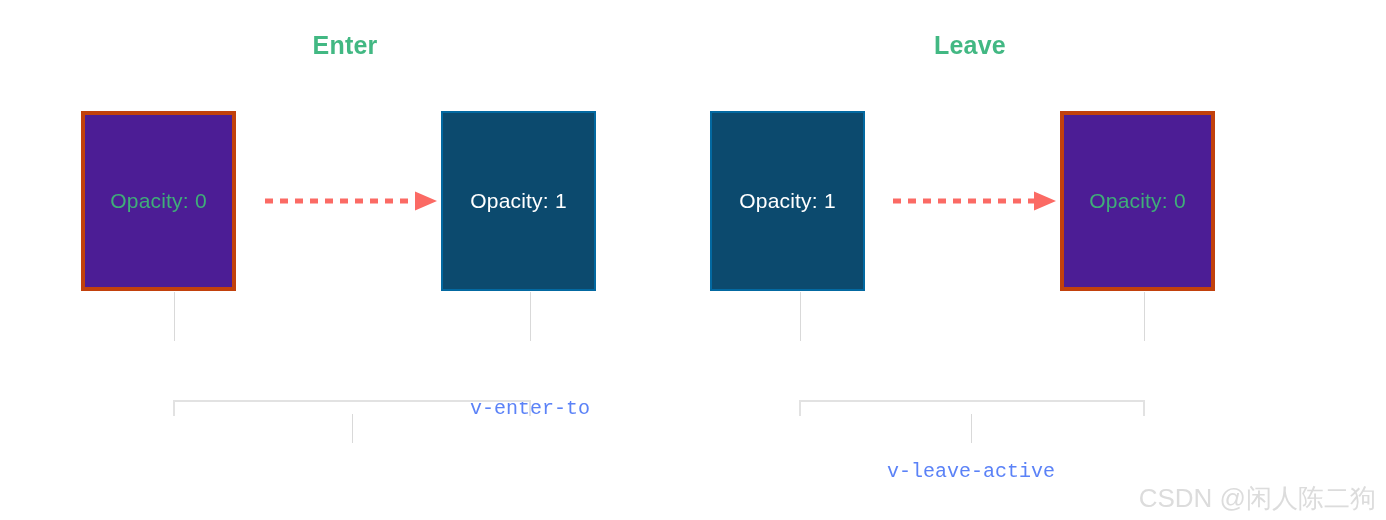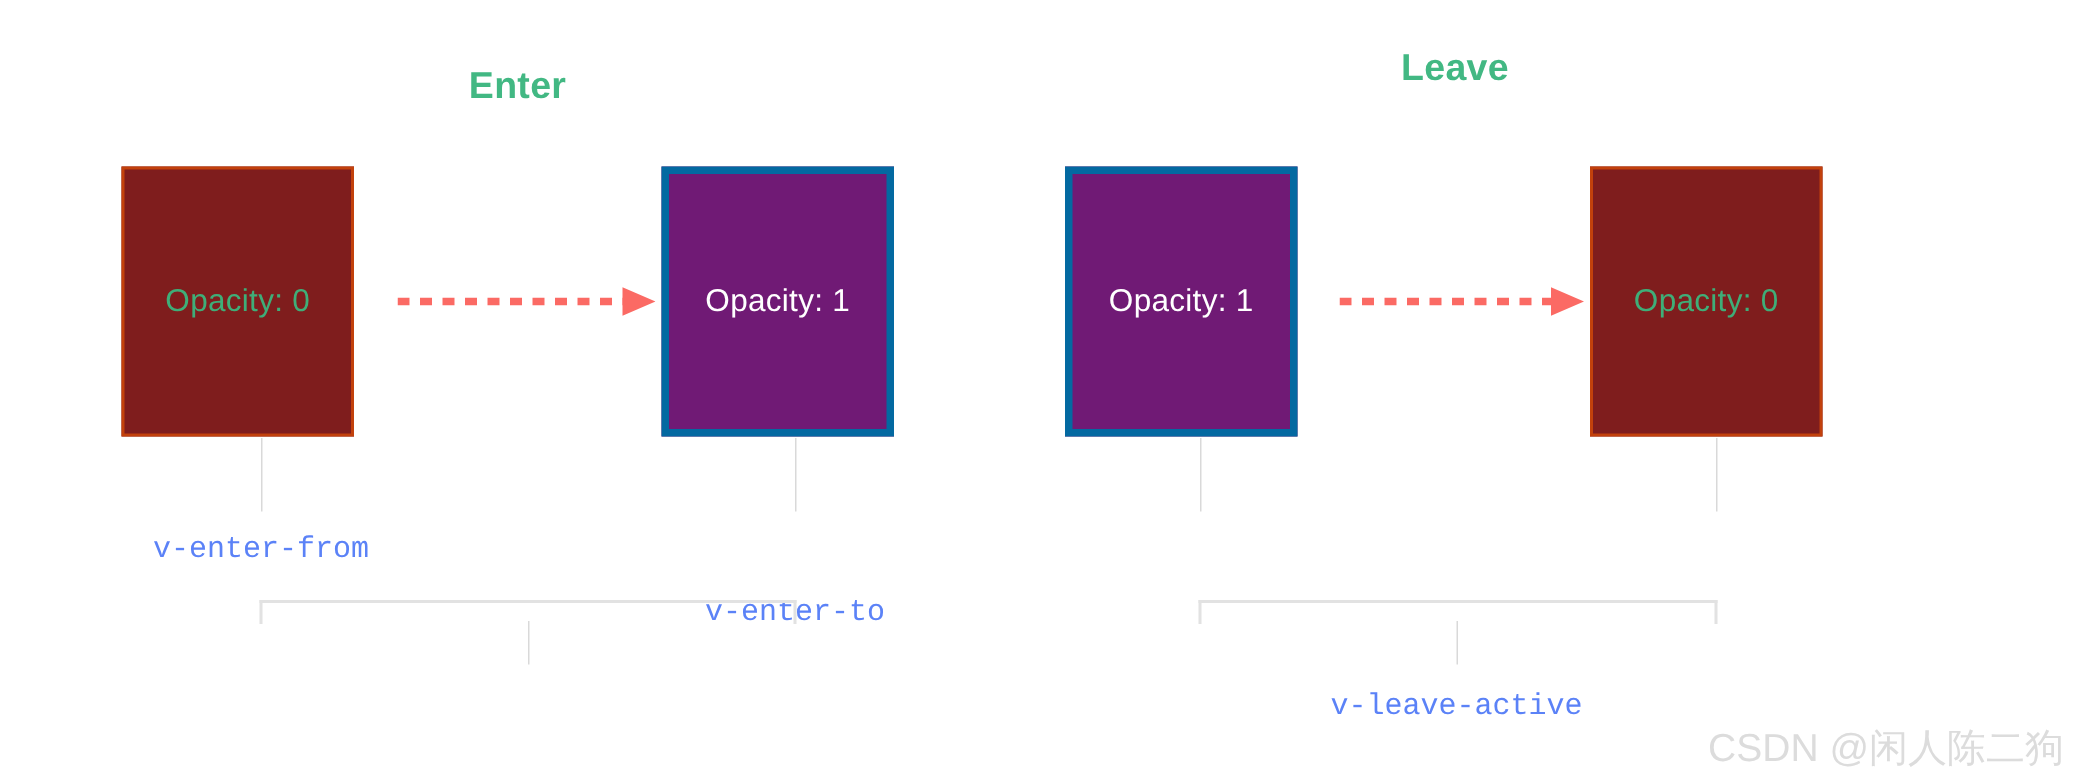--- a/index.html
+++ b/index.html
@@ -22,45 +22,45 @@
   }
   .section-title {
     position: absolute;
     font-size: 25px;
     font-weight: bold;
     color: #42b883;
     text-align: center;
     letter-spacing: 0.2px;
     white-space: nowrap;
   }
-  #title-enter { left: 245px; top: 43px; width: 200px; }
+  #title-enter { left: 245px; top: 31px; width: 200px; }
   #title-leave { left: 870px; top: 31px; width: 200px; }
 
   .state-box {
     position: absolute;
     width: 155px;
     height: 180px;
     box-sizing: border-box;
     display: flex;
     align-items: center;
     justify-content: center;
   }
   .state-box .box-label {
     font-size: 21px;
     letter-spacing: 0.2px;
     white-space: nowrap;
   }
   .box-faded {
-    background: #7f1d1d;
-    border: 2px solid #c2410c;
+    background: #4c1d95;
+    border: 4px solid #c2410c;
   }
   .box-faded .box-label { color: #3fae78; }
   .box-solid {
-    background: #701a75;
-    border: 5px solid #0369a1;
+    background: #0c4a6e;
+    border: 2px solid #0369a1;
     text-align: right;
   }
   .box-solid .box-label { color: #ffffff; }
 
   #box-enter-from { left: 81px;   top: 111px; }
   #box-enter-to   { left: 441px;  top: 111px; }
   #box-leave-from { left: 710px;  top: 111px; }
   #box-leave-to   { left: 1060px; top: 111px; }
 
   .arrow {
@@ -139,21 +139,20 @@
       <line x1="0" y1="10" x2="143" y2="10" stroke="#fb6a64" stroke-width="5" stroke-dasharray="8 7" stroke-linecap="butt"></line>
       <polygon points="141,0.5 163,10 141,19.5" fill="#fb6a64"></polygon>
     </svg>
   </div>
 
   <div class="connector" style="left:174px;  top:292px; height:49px;"></div>
   <div class="connector" style="left:530px;  top:292px; height:49px;"></div>
   <div class="connector" style="left:800px;  top:292px; height:49px;"></div>
   <div class="connector" style="left:1144px; top:292px; height:49px;"></div>
 
-  <div class="cls-label" style="left:74px;  top:355px; width:200px;">v-enter-from</div>
   <div class="cls-label" style="left:450px; top:355px; width:160px;margin-top:42px;">v-enter-to</div>
 
   <div class="bracket" style="left:173px; top:400px; width:358px;"></div>
   <div class="connector" style="left:352px; top:414px; height:29px;"></div>
 
   <div class="bracket" style="left:799px; top:400px; width:346px;"></div>
   <div class="connector" style="left:971px; top:414px; height:29px;"></div>
 
   <div class="cls-label" style="left:851px; top:460px; width:240px;">v-leave-active</div>
 

